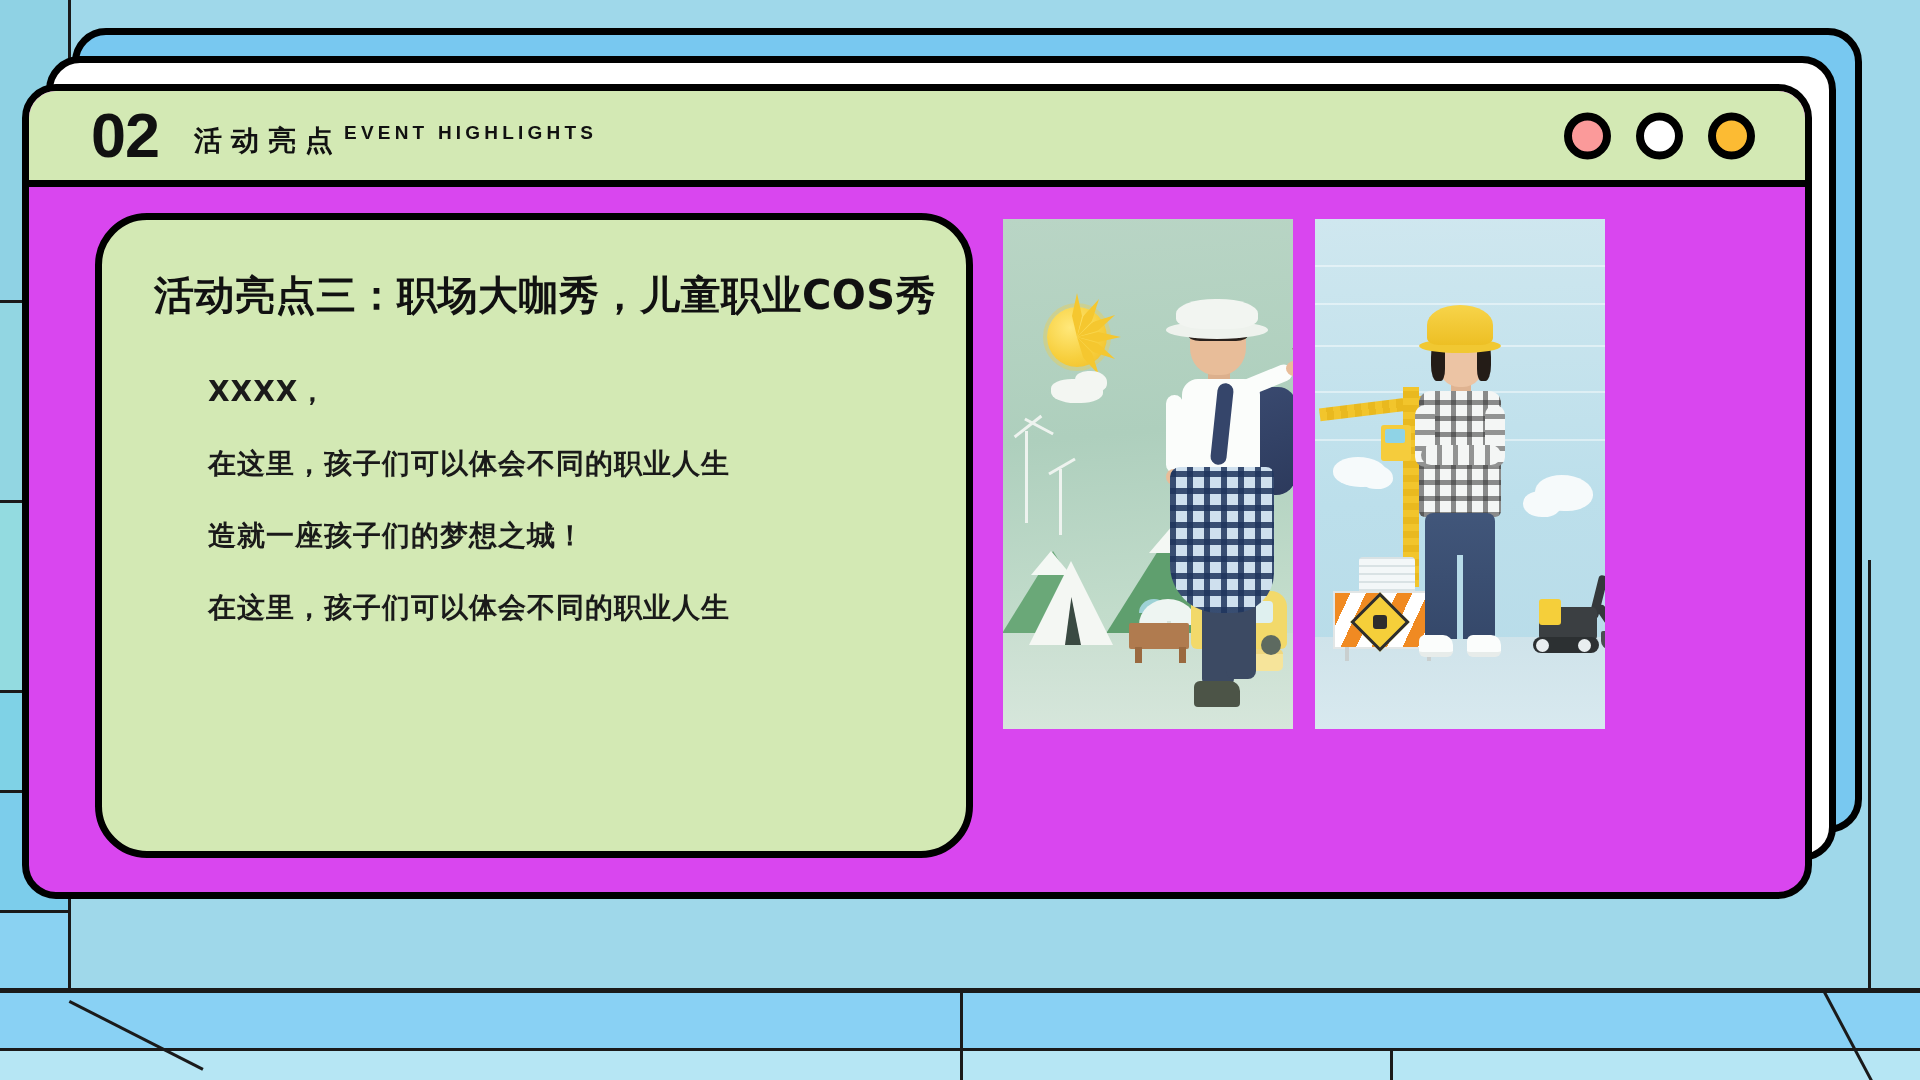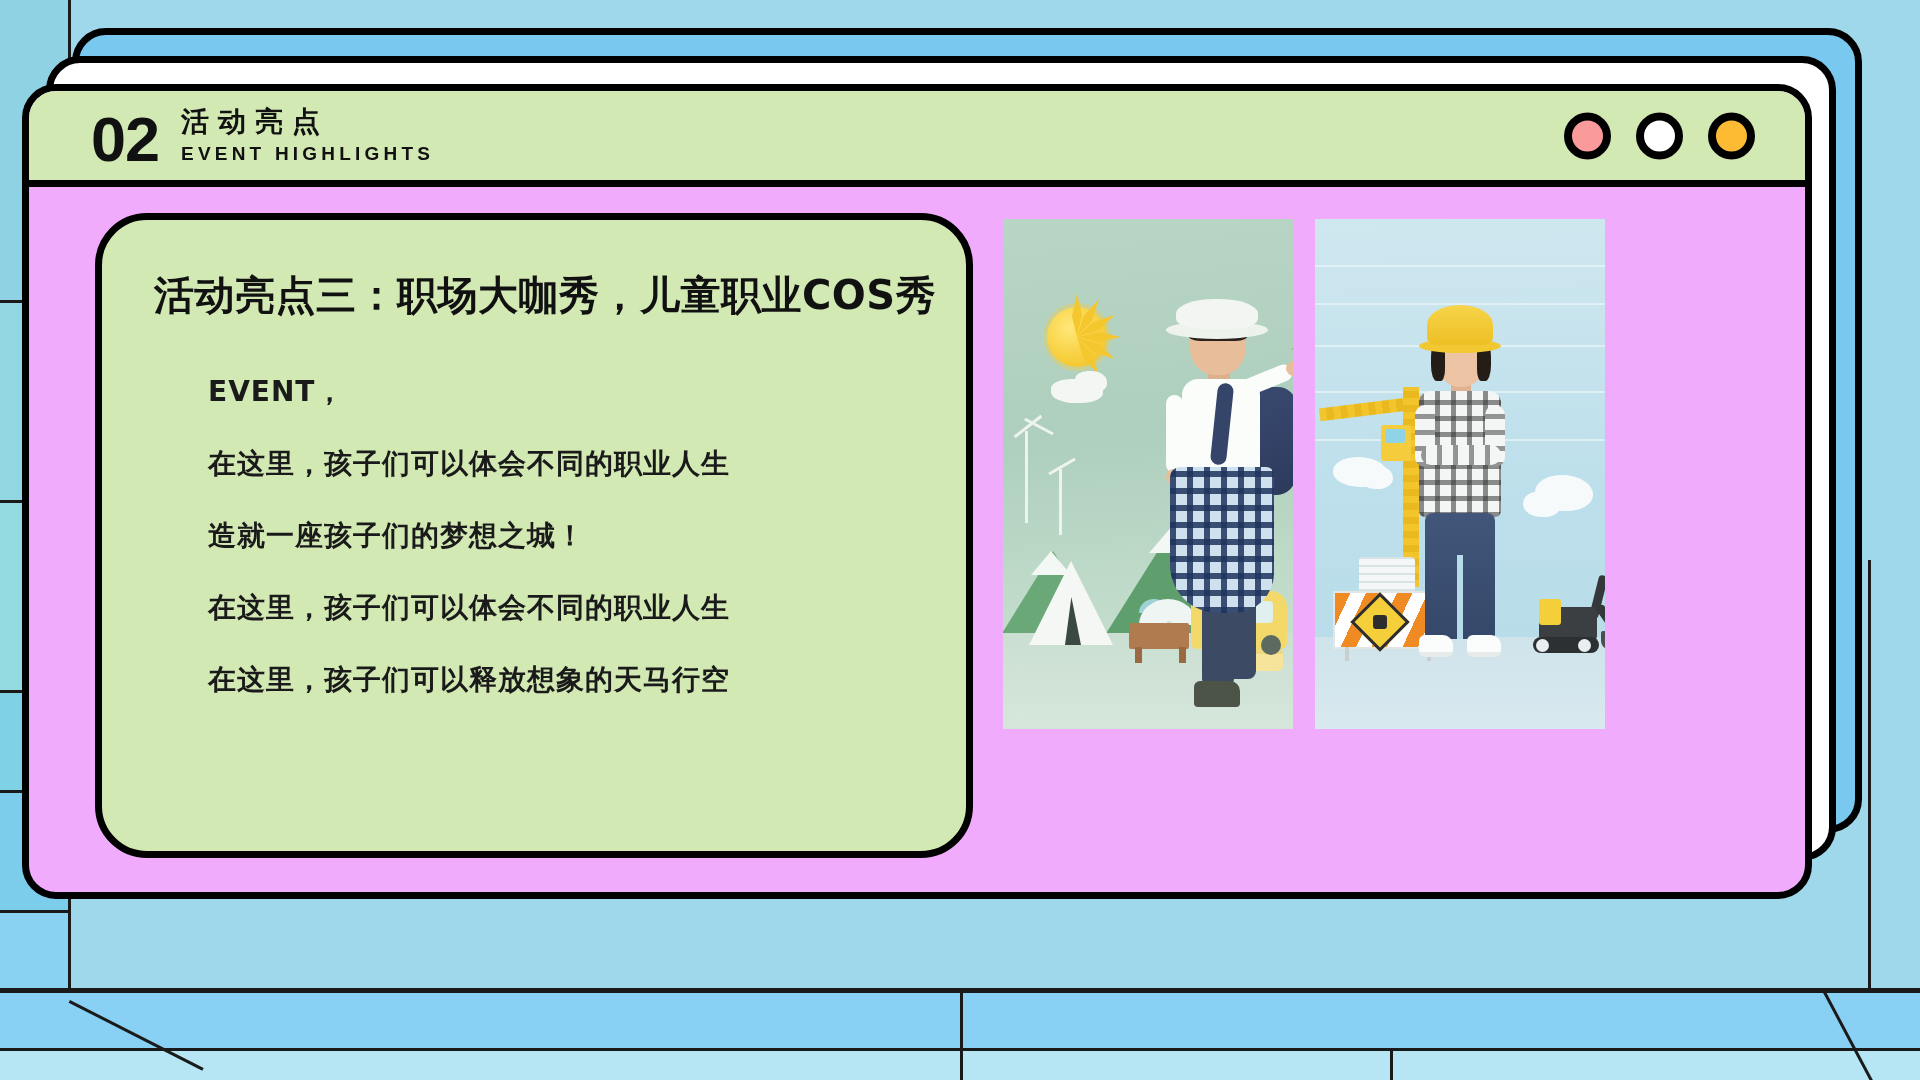--- a/index.html
+++ b/index.html
@@ -16,39 +16,39 @@
   #bg-grid .line { position:absolute; background:#1a1a1a; }
 
   
   .layer {
     position:absolute;
     border:7px solid #000;
     border-radius:34px;
   }
   #layer-back  { left:72px;  top:28px;  width:1790px; height:805px; background:#78c8f0; z-index:1; }
   #layer-mid   { left:46px;  top:56px;  width:1790px; height:805px; background:#ffffff; z-index:2; }
-  #card-main   { left:22px;  top:84px;  width:1790px; height:815px; background:#f0abfc; z-index:3;
+  #card-main   { left:22px;  top:84px;  width:1790px; height:815px; background:#d946ef; z-index:3;
                  overflow:hidden; display:flex; flex-direction:column; }
 
   
   #header-bar {
     height:96px; flex:0 0 96px;
     background:#d3e9b4;
     border-bottom:7px solid #000;
     display:flex; align-items:center;
     padding:0 44px 0 62px;
     position:relative;
   }
   #header-left { display:flex; align-items:flex-end; gap:22px; }
   #header-number {
     font-size:63px; font-weight:bold; line-height:0.92;
     letter-spacing:-1px; color:#111;
     font-family:"Liberation Sans","DejaVu Sans",sans-serif;
   }
-  #header-titles { display:flex; flex-direction:column; gap:2px; padding-bottom:4px; }
+  #header-titles { display:flex; flex-direction:row; gap:2px; padding-bottom:4px;margin-left:13px; }
   #header-title-cn {
     font-size:28px; font-weight:bold; color:#111;
     letter-spacing:9px;
     font-family:"DejaVu Sans","Liberation Sans",sans-serif;
   }
   #header-title-en {
     font-size:19px; font-weight:bold; color:#111;
     letter-spacing:4.2px;
     font-family:"Liberation Sans","DejaVu Sans",sans-serif;
   }
@@ -289,25 +289,24 @@
       <div class="dot" style="background:#ffffff;"></div>
       <div class="dot" style="background:#fcbb33;"></div>
     </div>
   </div>
 
   <div id="card-body">
 
     <div id="content-box">
       <div id="content-title">活动亮点三：职场大咖秀，儿童职业COS秀</div>
       <div id="content-lines">
-        <div class="content-line">EVENT，</div>
+        <div class="content-line">XXXX，</div>
         <div class="content-line">在这里，孩子们可以体会不同的职业人生</div>
         <div class="content-line">造就一座孩子们的梦想之城！</div>
         <div class="content-line">在这里，孩子们可以体会不同的职业人生</div>
-        <div class="content-line">在这里，孩子们可以释放想象的天马行空</div>
       </div>
     </div>
 
     <div id="photo-area">
 
       <div class="photo" id="photo-camping">
 
         <div class="p1-sun">
           <div class="p1-ray" style="transform:rotate(0deg);"></div>
           <div class="p1-ray" style="transform:rotate(30deg);"></div>

